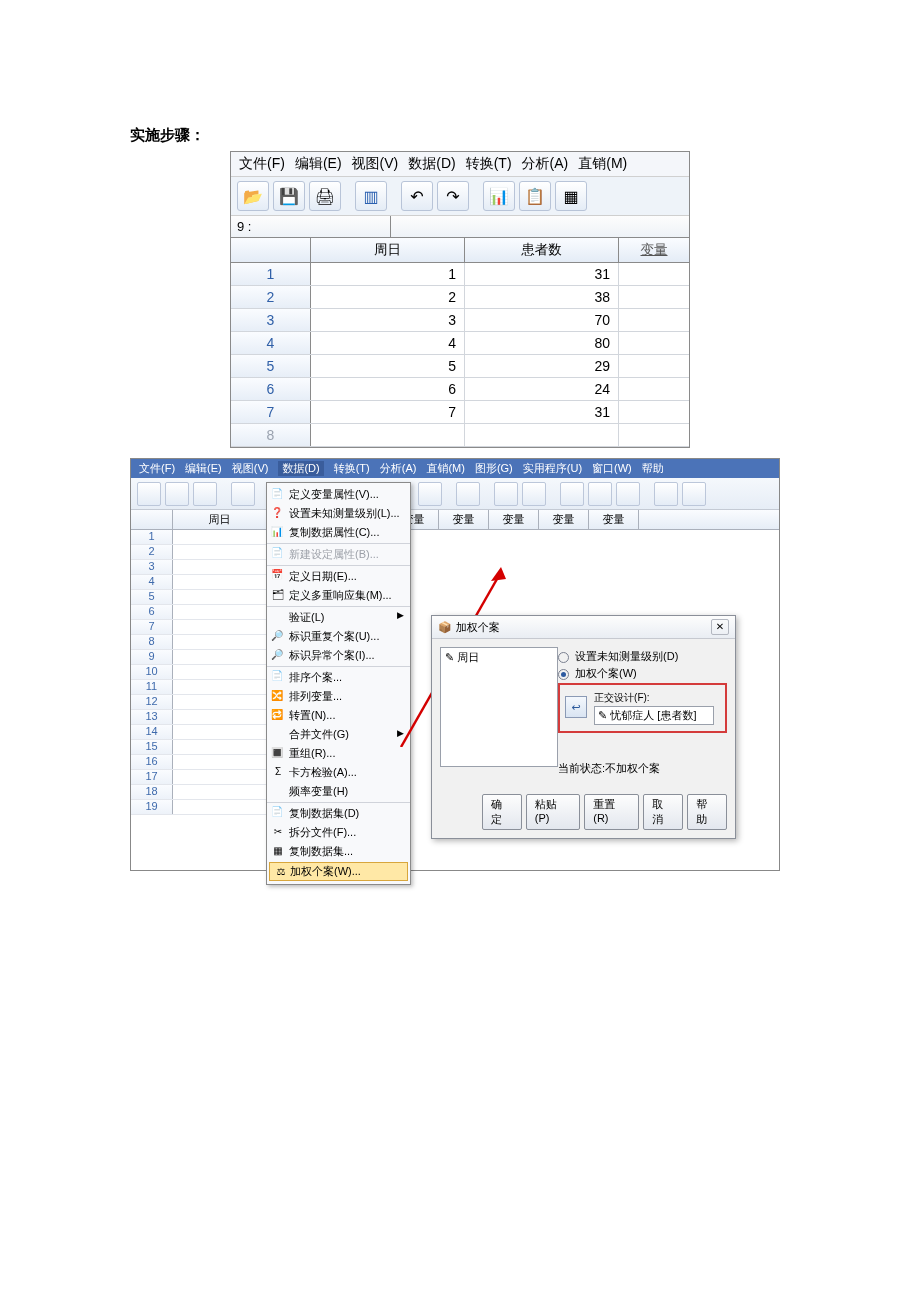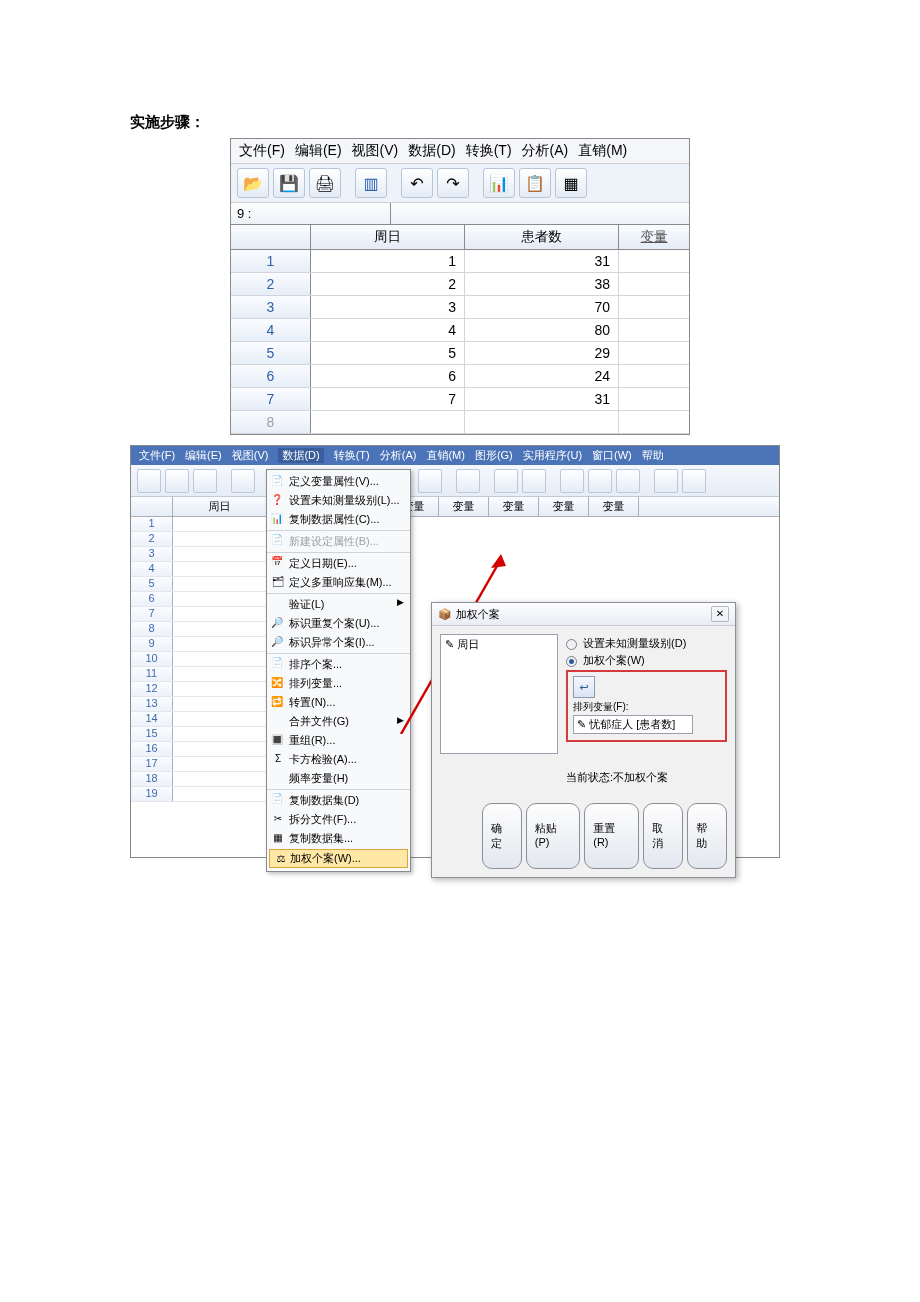--- a/index.html
+++ b/index.html
@@ -5,21 +5,21 @@
   * { box-sizing: border-box; }
   body {
     margin: 0;
     background: #fff;
     font-family: "Microsoft YaHei", "SimSun", Arial, sans-serif;
     font-size: 14px;
     color: #000;
   }
   .page {
     width: 920px;
-    margin: 3px auto;
+    margin: 16px auto;
     padding: 110px 130px 80px 130px;
   }
   .heading {
     font-weight: bold;
     font-size: 15px;
     margin-bottom: 2px;
   }
   .step-line {
     font-size: 15px;
     margin: 2px 0 8px 0;
@@ -247,21 +247,20 @@
     width: 18px; height: 16px;
     border: 1px solid #b3b7c0;
     border-radius: 2px;
     text-align: center;
     line-height: 13px;
     font-size: 10px;
   }
   .s2-dlg-body {
     display: flex;
     padding: 8px;
-    gap: 8px;
   }
   .s2-varlist {
     width: 118px;
     height: 120px;
     background: #fff;
     border: 1px solid #9aa0ab;
     padding: 2px 4px;
   }
   .s2-side {
     flex: 1;
@@ -308,22 +307,22 @@
     padding: 4px 0 6px 128px;
   }
   .s2-dlg-buttons {
     display: flex;
     gap: 4px;
     padding: 4px 8px 8px 50px;
   }
   .s2-btn {
     border: 1px solid #8a8f99;
     background: linear-gradient(#fdfdfd,#e3e7ee);
-    padding: 17px 8px;
-    border-radius: 10px;
+    padding: 2px 8px;
+    border-radius: 2px;
     font-size: 11px;
   }
 </style>
 </head>
 <body>
 
 <div class="page">
 
   <div class="heading">实施步骤：</div>
 
@@ -592,21 +591,21 @@
             <span class="s2-radio"></span>
             <span>设置未知测量级别(D)</span>
           </div>
           <div class="s2-radio-row">
             <span class="s2-radio checked"></span>
             <span>加权个案(W)</span>
           </div>
           <div class="s2-field-block">
             <span class="s2-movebtn">↩</span>
             <span style="display:inline-block;vertical-align:middle;">
-              <div class="s2-field-label">排列变量(F):</div>
+              <div class="s2-field-label">正交设计(F):</div>
               <div class="s2-field-input">
                 <span>✎</span>
                 <span>忧郁症人 [患者数]</span>
               </div>
             </span>
           </div>
           <div class="s2-status" style="padding-left:0;margin-top:24px;">当前状态:不加权个案</div>
         </div>
       </div>
       <div class="s2-dlg-buttons">

